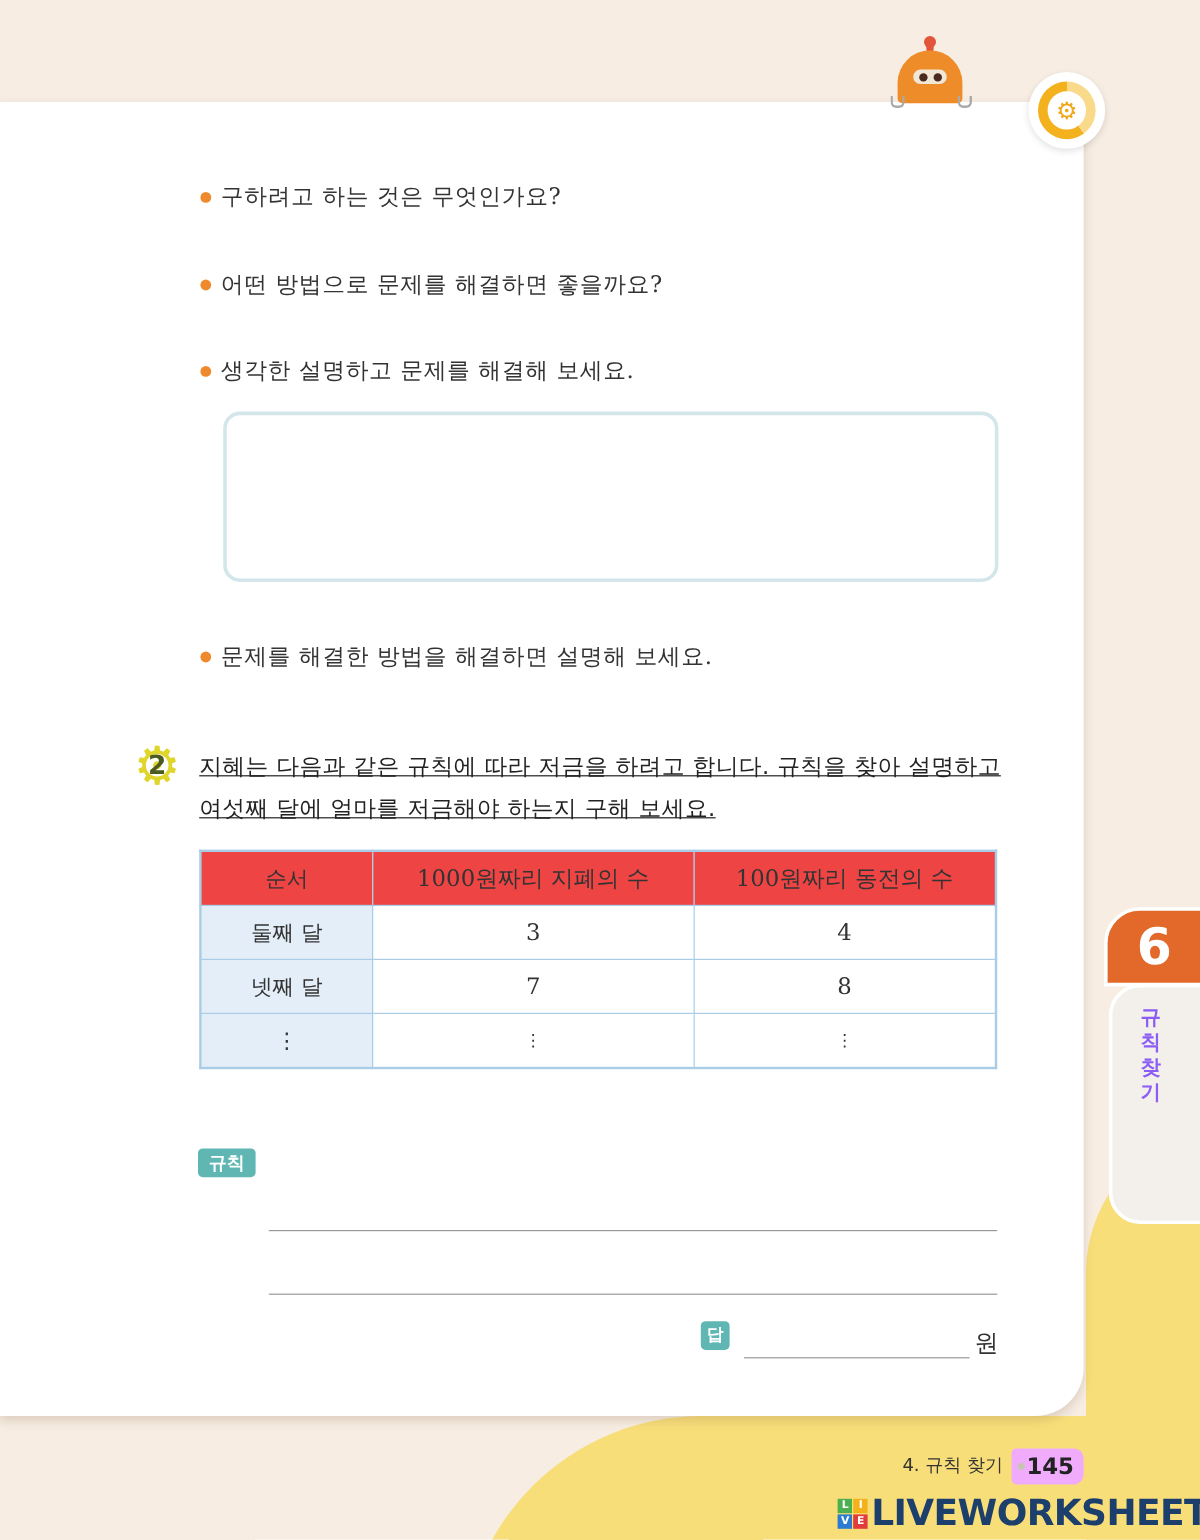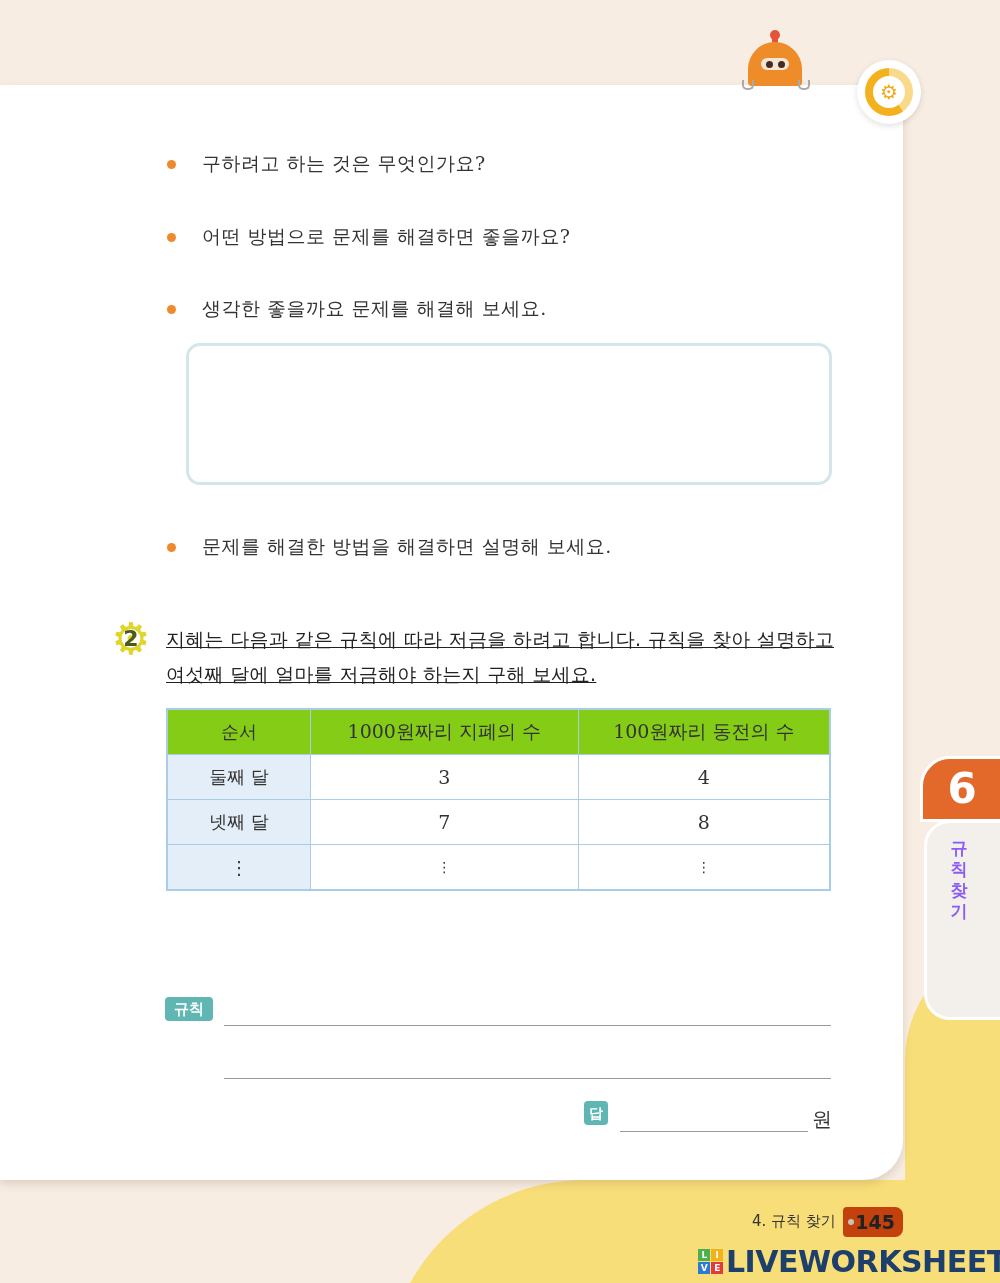--- a/index.html
+++ b/index.html
@@ -40,21 +40,20 @@
     background:conic-gradient(#f9d98a 0 40%, #f2b11d 40% 100%);
   }
   .gear-badge .inner {
     position:absolute; left:8px; top:8px; width:32px; height:32px; border-radius:50%; background:#fff;
     display:flex; align-items:center; justify-content:center; color:#f0a81a; font-size:20px; line-height:1;
     font-family:"DejaVu Sans", sans-serif;
   }
   .bullet {
     position:absolute; left:167px; font-size:19px; color:#333; display:flex; align-items:center;
     letter-spacing:0.5px;
-    gap:18px;
   }
   .bullet .dot { width:9px; height:9px; border-radius:50%; background:#ee8a2d; margin-right:8px; }
   .answer-box {
     position:absolute; left:186px; top:343px; width:640px; height:136px;
     border:3px solid #d3e6ea; border-radius:14px; background:#fff;
   }
   .q-badge {
     position:absolute; left:109px; top:617px; width:44px; height:44px;
   }
   .q-badge .gear {
@@ -70,29 +69,29 @@
     font-family:"DejaVu Sans", sans-serif; font-size:19px; line-height:35px; color:#222; letter-spacing:0.3px;text-decoration:underline;
   }
   table.data {
     position:absolute; left:166px; top:708px; width:665px; border-collapse:collapse;
     border:2px solid #a9cde6; font-size:19px;
   }
   table.data td, table.data th {
     border:1px solid #a9cde6; height:42px; text-align:center; font-weight:normal; color:#333;
     font-family:"DejaVu Serif", serif;
   }
-  table.data th { background:#84cc16; }
+  table.data th { background:#ef4444; }
   table.data td.first { background:#e3eef8; width:140px; font-family:"DejaVu Sans", sans-serif; font-size:18px; }
   table.data th.first { width:140px; font-family:"DejaVu Sans", sans-serif; font-size:18px; }
   .dots { color:#555; font-size:14px; letter-spacing:0; }
   .rule-tag, .ans-tag {
     position:absolute; background:#5fb6b3; color:#fff; font-family:"DejaVu Sans", sans-serif;
     font-weight:bold; border-radius:4px; text-align:center;
   }
-  .rule-tag { left:165px; top:997px; width:48px; height:24px; font-size:15px; line-height:24px; }
+  .rule-tag { left:165px; top:957px; width:48px; height:24px; font-size:15px; line-height:24px; }
   .ans-tag { left:584px; top:1101px; width:24px; height:24px; font-size:14px; line-height:24px; }
   .line { position:absolute; height:1px; background:#999; }
   .won { position:absolute; left:812px; top:1106px; font-size:20px; color:#333; }
   
   .side-tab {
     position:absolute; left:924px; top:820px; width:80px; height:200px;
     background:#f3efea; border:3px solid #fff; border-radius:26px 0 0 26px; box-sizing:border-box;
   }
   .side-tab-text {
     position:absolute; left:945px; top:838px; width:28px; font-family:"DejaVu Sans", sans-serif; font-weight:bold;
@@ -101,21 +100,21 @@
   .chapter-num {
     position:absolute; left:920px; top:756px; width:84px; height:66px;
     background:#e2692a; border:3px solid #fff; border-radius:30px 0 0 0; box-sizing:border-box;
     color:#fff; font-family:"DejaVu Sans", sans-serif; font-weight:bold; font-size:42px;
     text-align:center; line-height:60px;
   }
   .footer-title {
     position:absolute; left:752px; top:1212px; font-family:"DejaVu Sans", sans-serif; font-size:15px; color:#333;
   }
   .page-num {
-    position:absolute; left:843px; top:1207px; width:60px; height:30px; background:#c2410c; border-radius:4px 8px 8px 4px;
+    position:absolute; left:843px; top:1207px; width:60px; height:30px; background:#f0abfc; border-radius:4px 8px 8px 4px;
     font-family:"DejaVu Sans", sans-serif; font-weight:bold; font-size:19px; color:#222; line-height:30px; text-align:right; padding-right:8px; box-sizing:border-box;
   }
   .page-num .dotmark { position:absolute; left:5px; top:12px; width:6px; height:6px; border-radius:50%; background:#c9c2b6; }
   .brand {
     position:absolute; left:698px; top:1244px; display:flex; align-items:center;
     font-family:"DejaVu Sans", sans-serif; font-weight:bold; font-size:30px; color:#1d3f6b; letter-spacing:-0.5px;
   }
   .brand-logo { display:grid; grid-template-columns:12px 12px; grid-template-rows:12px 12px; gap:1px; margin-right:3px; }
   .brand-logo span { display:block; font-size:9px; line-height:12px; text-align:center; color:#fff; font-weight:bold; }
 </style>
@@ -149,21 +148,21 @@
 <div class="bullet" style="top:151px">
   <span class="dot"></span>
   <span>구하려고 하는 것은 무엇인가요?</span>
 </div>
 <div class="bullet" style="top:224px">
   <span class="dot"></span>
   <span>어떤 방법으로 문제를 해결하면 좋을까요?</span>
 </div>
 <div class="bullet" style="top:296px">
   <span class="dot"></span>
-  <span>생각한 좋을까요 문제를 해결해 보세요.</span>
+  <span>생각한 설명하고 문제를 해결해 보세요.</span>
 </div>
 
 <div class="answer-box"></div>
 
 <div class="bullet" style="top:534px">
   <span class="dot"></span>
   <span>문제를 해결한 방법을 해결하면 설명해 보세요.</span>
 </div>
 
 <div class="q-badge">

